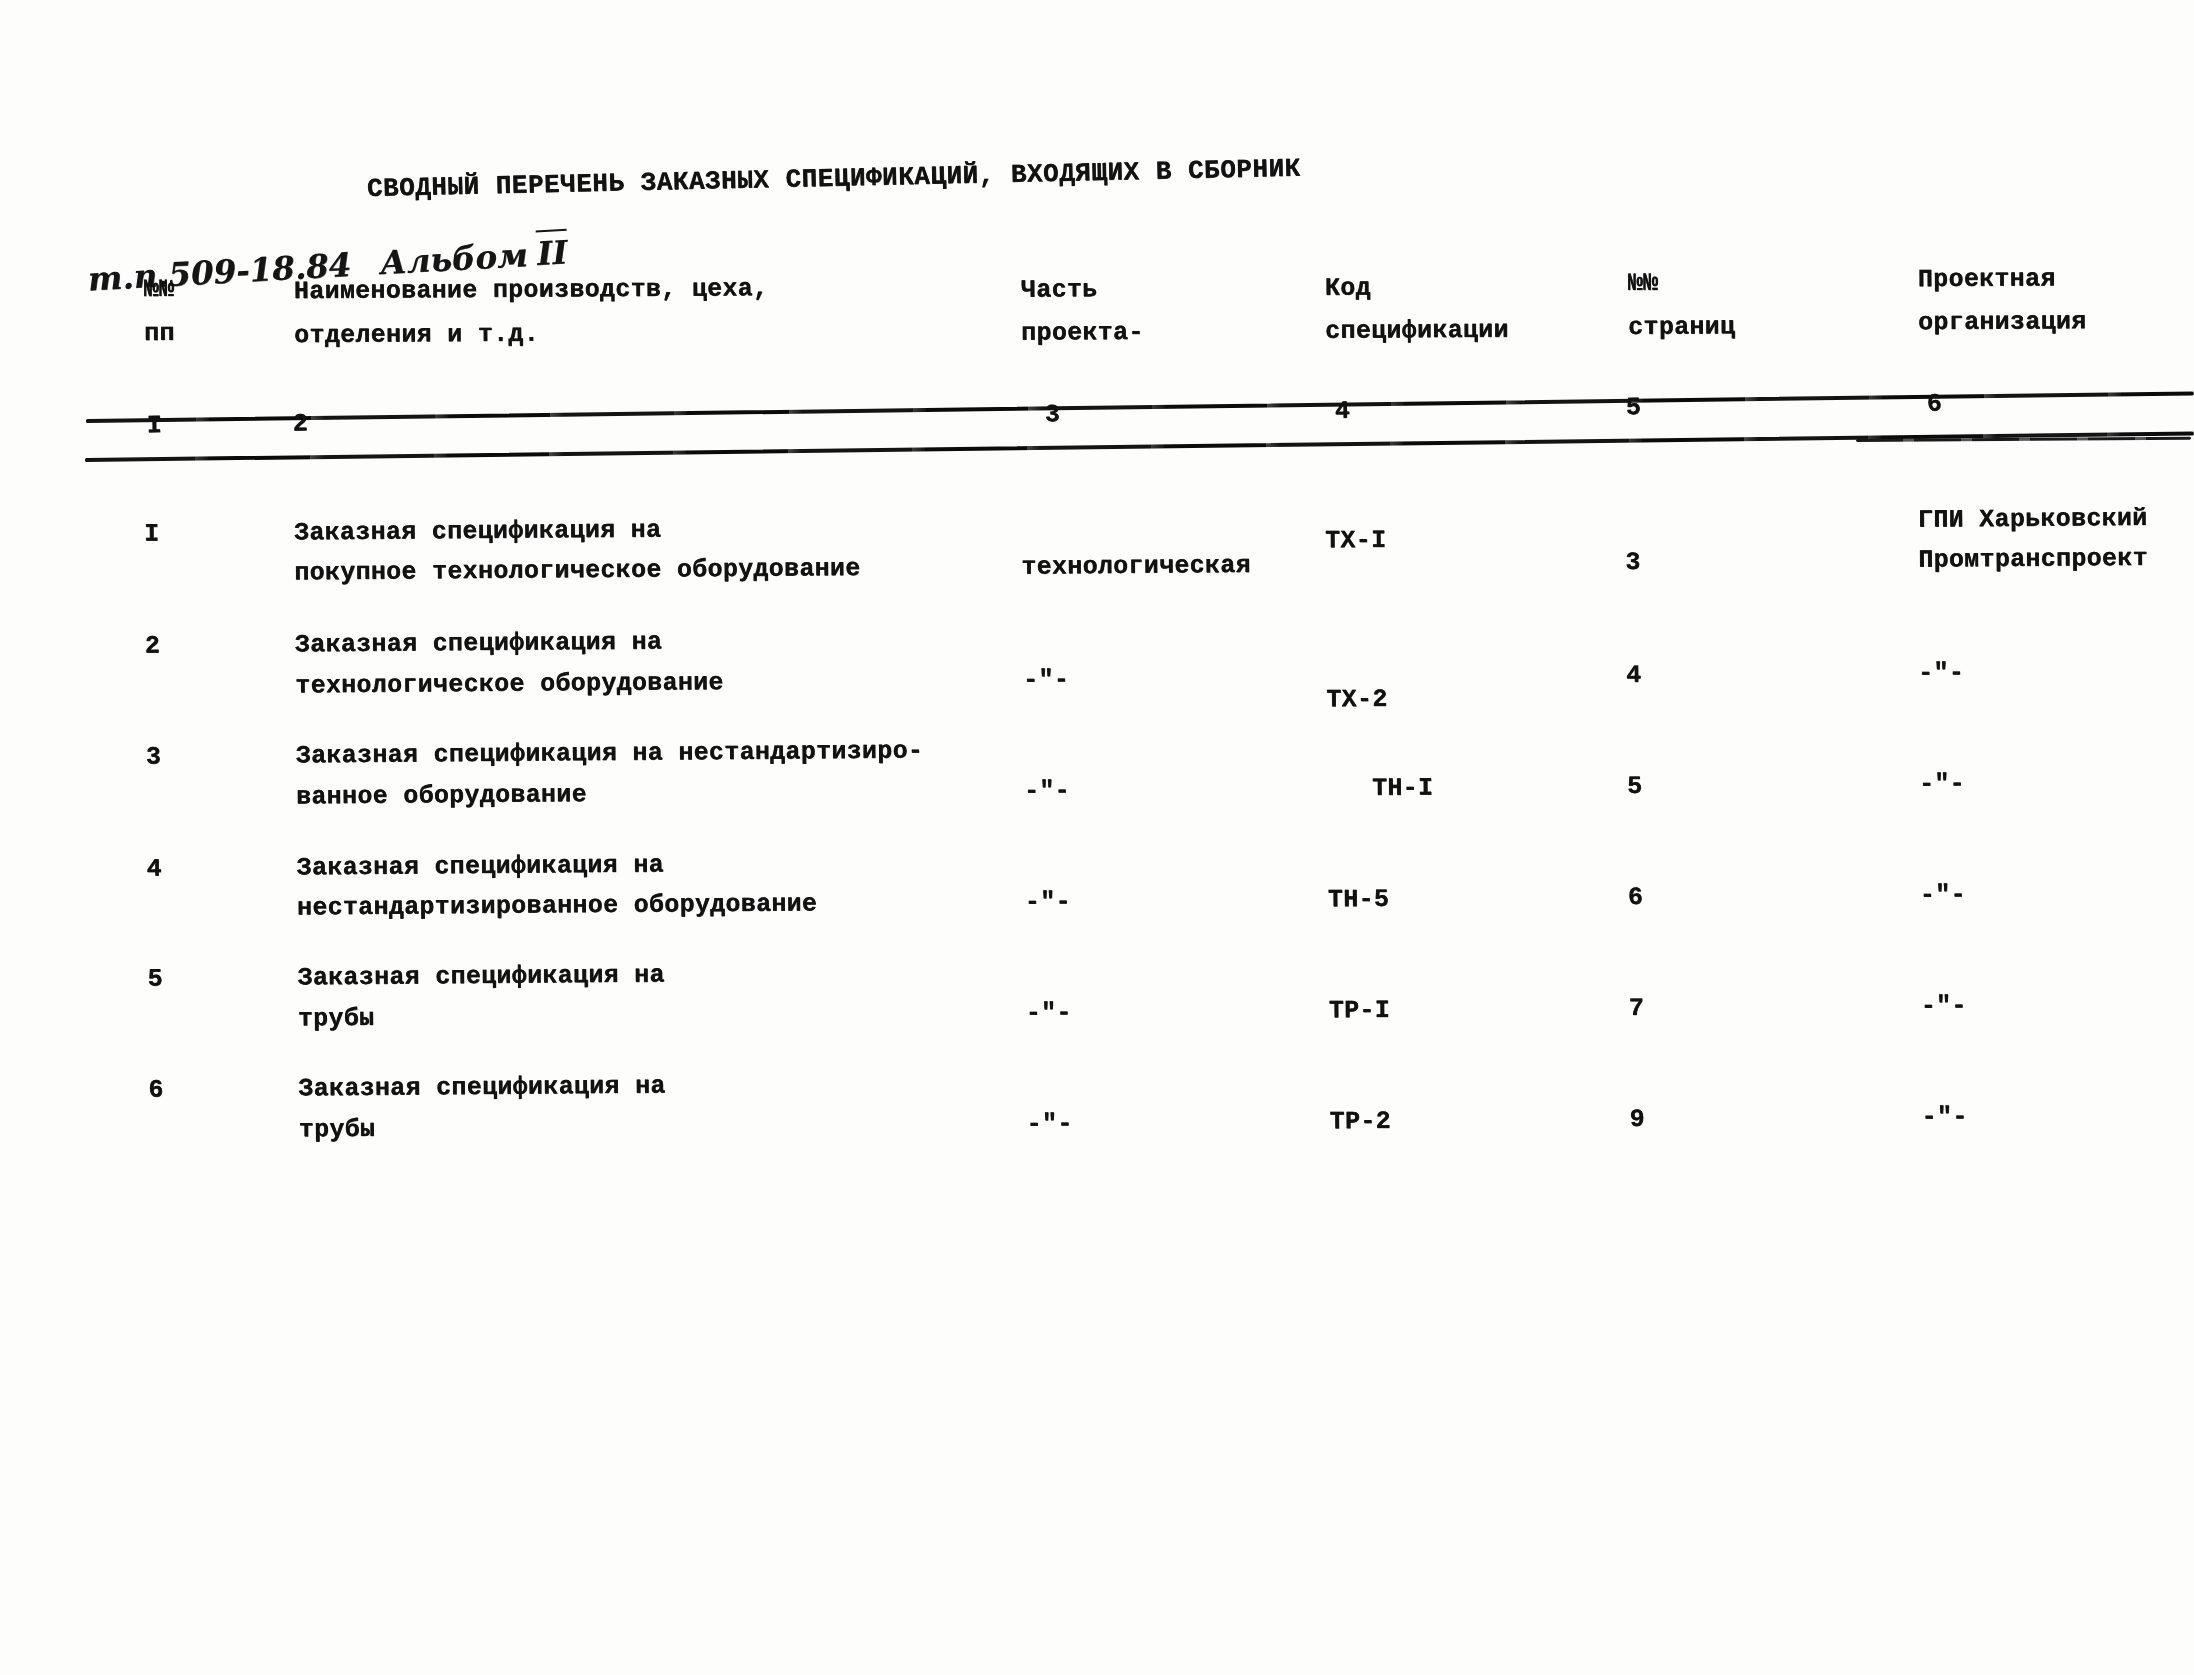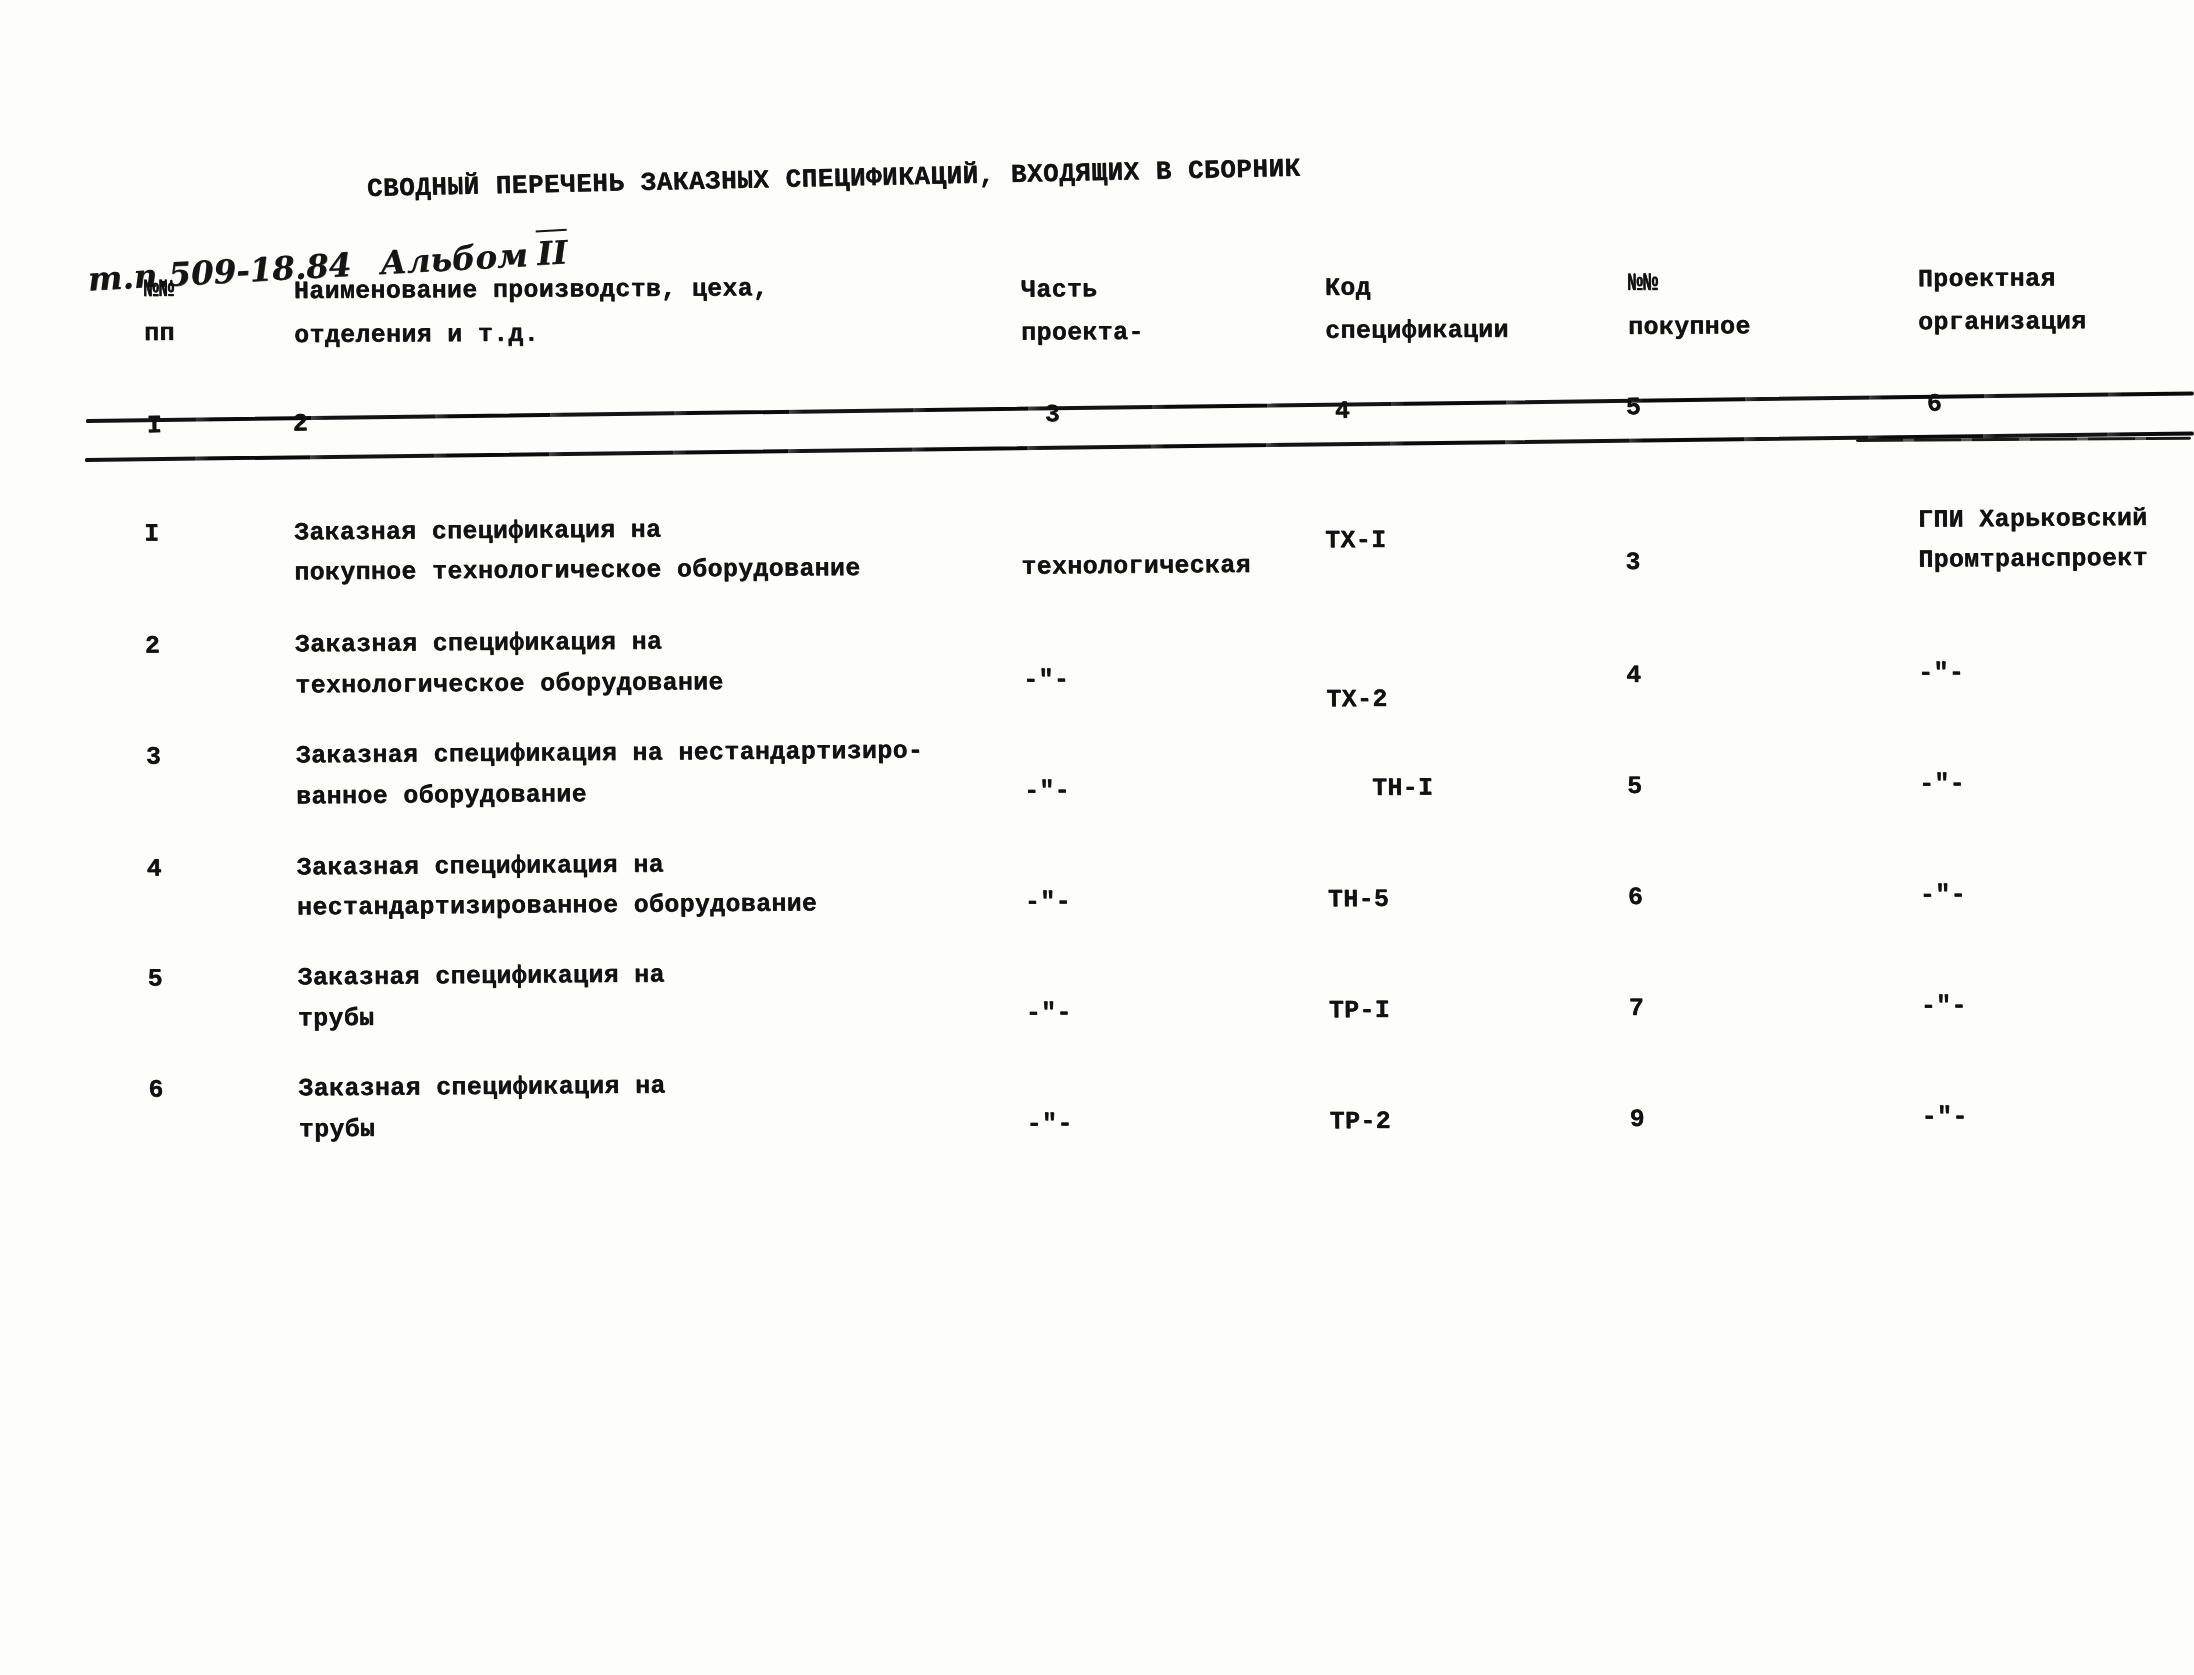--- a/index.html
+++ b/index.html
@@ -92,21 +92,21 @@
     <div class="tw" style="left:294px;  top:280px;">Наименование производств, цеха,</div>
     <div class="tw" style="left:294px;  top:324px;">отделения и т.д.</div>
 
     <div class="tw" style="left:1021px; top:283px;text-align:center;">Часть</div>
     <div class="tw" style="left:1021px; top:326px;">проекта-</div>
 
     <div class="tw" style="left:1325px; top:283px;">Код</div>
     <div class="tw" style="left:1325px; top:326px;">спецификации</div>
 
     <div class="tw" style="left:1628px; top:280px;">№№</div>
-    <div class="tw" style="left:1628px; top:324px;">покупное</div>
+    <div class="tw" style="left:1628px; top:324px;">страниц</div>
 
     <div class="tw" style="left:1918px; top:278px;text-align:right;">Проектная</div>
     <div class="tw" style="left:1918px; top:321px;">организация</div>
   </div>
 
   <div class="rule" style="left:86px; top:419px; width:2108px; transform:rotate(-0.75deg);"></div>
   <div class="rule" style="left:85px; top:458px; width:2109px; transform:rotate(-0.72deg);"></div>
   <div class="rule-frag" style="left:1856px; top:439px; width:335px; transform:rotate(-0.4deg);"></div>
 
   <div class="colnums" style="left:89px; top:414px; width:2105px; height:31px; transform:rotate(-0.7deg);">

